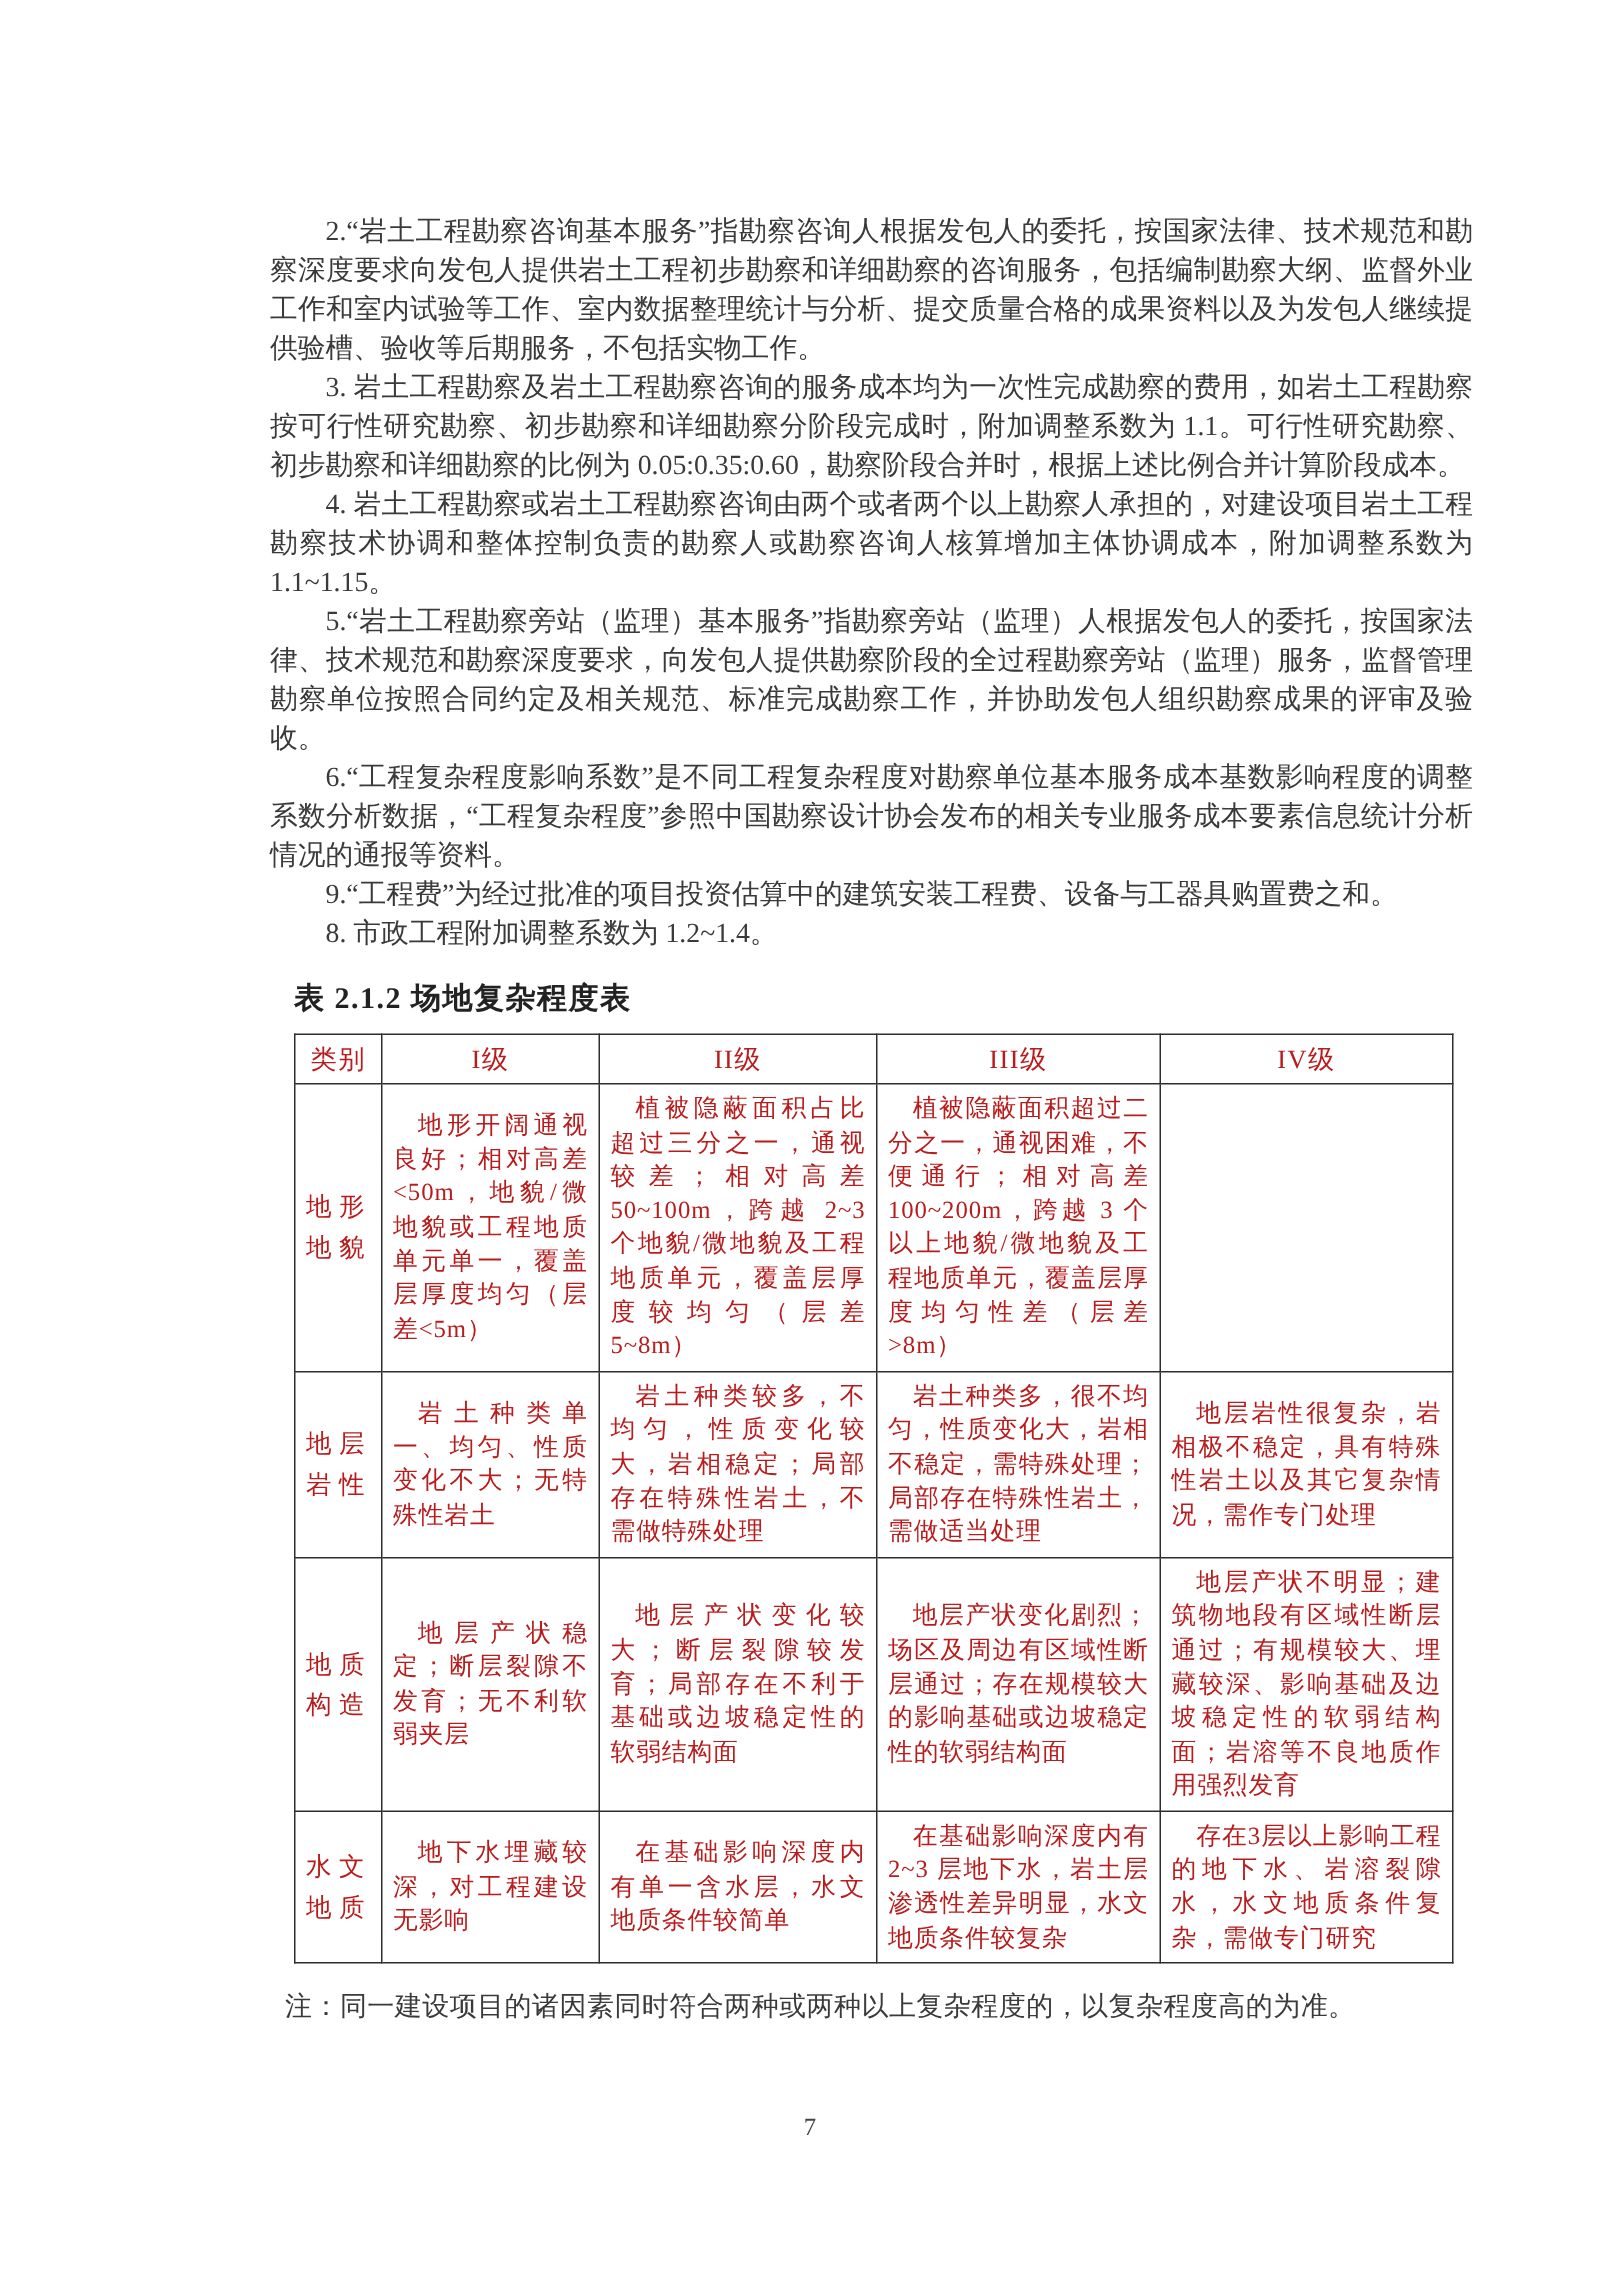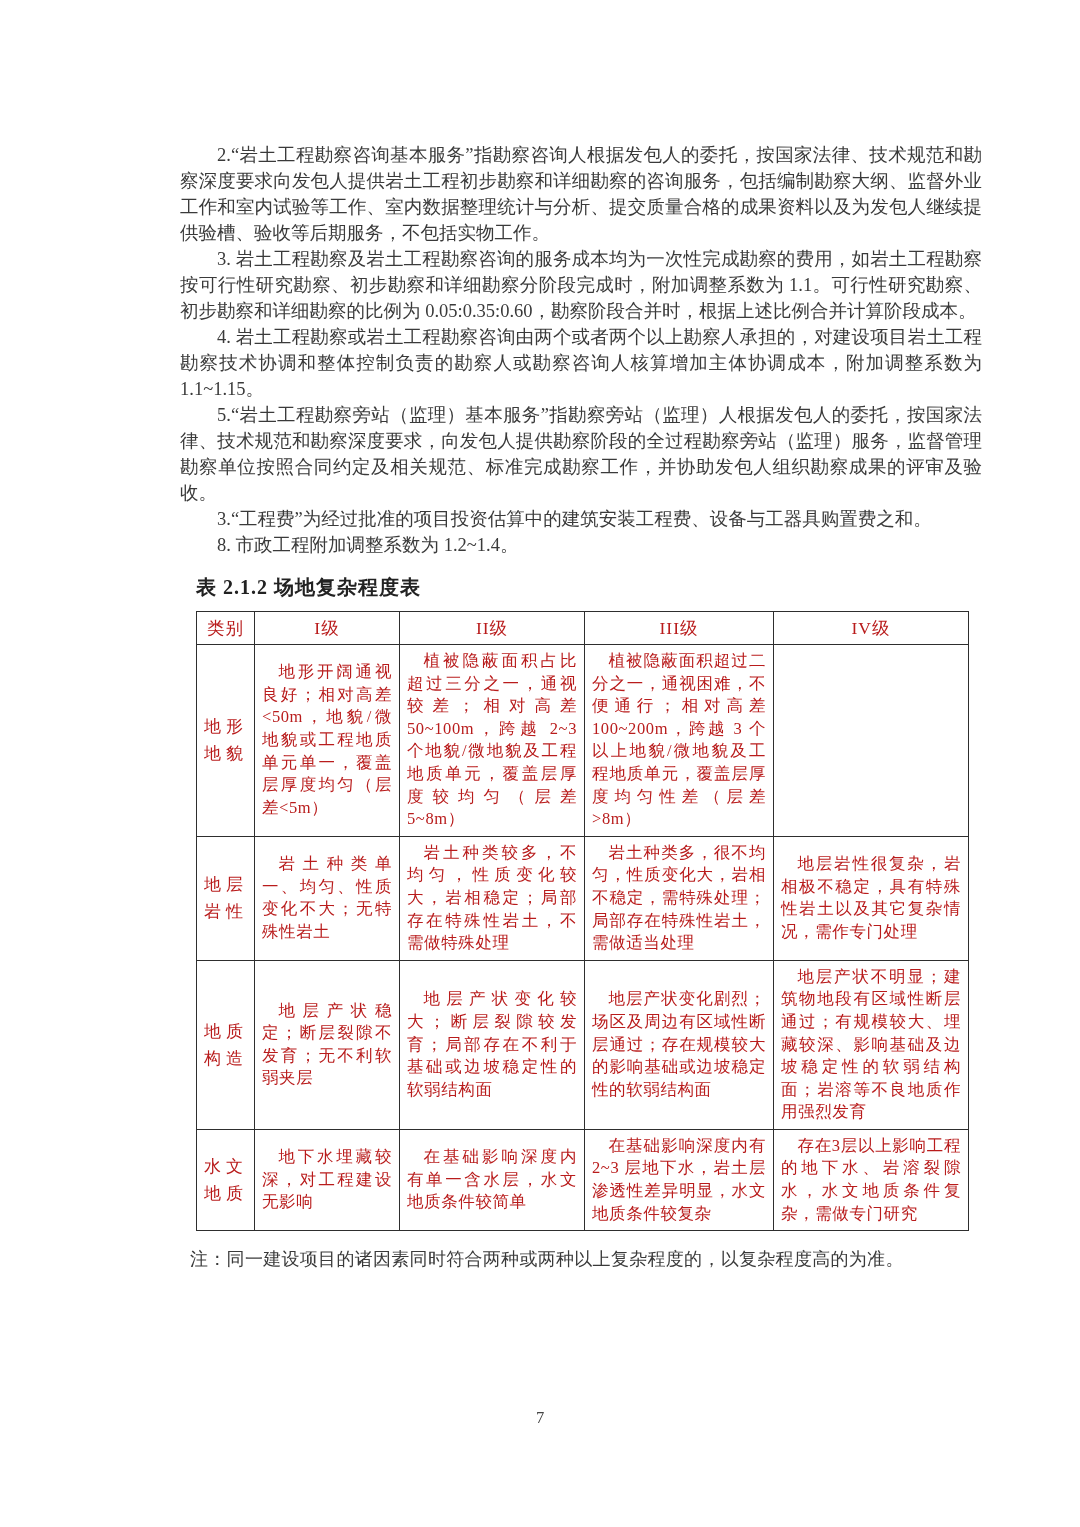--- a/index.html
+++ b/index.html
@@ -89,21 +89,22 @@
   }
 </style>
 </head>
 <body>
 
 <div class="content">
   <p class="body-para">2.“岩土工程勘察咨询基本服务”指勘察咨询人根据发包人的委托，按国家法律、技术规范和勘察深度要求向发包人提供岩土工程初步勘察和详细勘察的咨询服务，包括编制勘察大纲、监督外业工作和室内试验等工作、室内数据整理统计与分析、提交质量合格的成果资料以及为发包人继续提供验槽、验收等后期服务，不包括实物工作。</p>
   <p class="body-para">3. 岩土工程勘察及岩土工程勘察咨询的服务成本均为一次性完成勘察的费用，如岩土工程勘察按可行性研究勘察、初步勘察和详细勘察分阶段完成时，附加调整系数为 1.1。可行性研究勘察、初步勘察和详细勘察的比例为 0.05:0.35:0.60，勘察阶段合并时，根据上述比例合并计算阶段成本。</p>
   <p class="body-para">4. 岩土工程勘察或岩土工程勘察咨询由两个或者两个以上勘察人承担的，对建设项目岩土工程勘察技术协调和整体控制负责的勘察人或勘察咨询人核算增加主体协调成本，附加调整系数为 1.1~1.15。</p>
   <p class="body-para">5.“岩土工程勘察旁站（监理）基本服务”指勘察旁站（监理）人根据发包人的委托，按国家法律、技术规范和勘察深度要求，向发包人提供勘察阶段的全过程勘察旁站（监理）服务，监督管理勘察单位按照合同约定及相关规范、标准完成勘察工作，并协助发包人组织勘察成果的评审及验收。</p>
-  <p class="body-para">3.“工程费”为经过批准的项目投资估算中的建筑安装工程费、设备与工器具购置费之和。</p>
+  <p class="body-para">6.“工程复杂程度影响系数”是不同工程复杂程度对勘察单位基本服务成本基数影响程度的调整系数分析数据，“工程复杂程度”参照中国勘察设计协会发布的相关专业服务成本要素信息统计分析情况的通报等资料。</p>
+  <p class="body-para">9.“工程费”为经过批准的项目投资估算中的建筑安装工程费、设备与工器具购置费之和。</p>
   <p class="body-para">8. 市政工程附加调整系数为 1.2~1.4。</p>
 
   <div class="table-title">表 2.1.2 场地复杂程度表</div>
 
   <table class="site-table">
     <colgroup>
       <col class="c-cat">
         <col class="c-l1">
         <col class="c-l2">
         <col class="c-l3">

